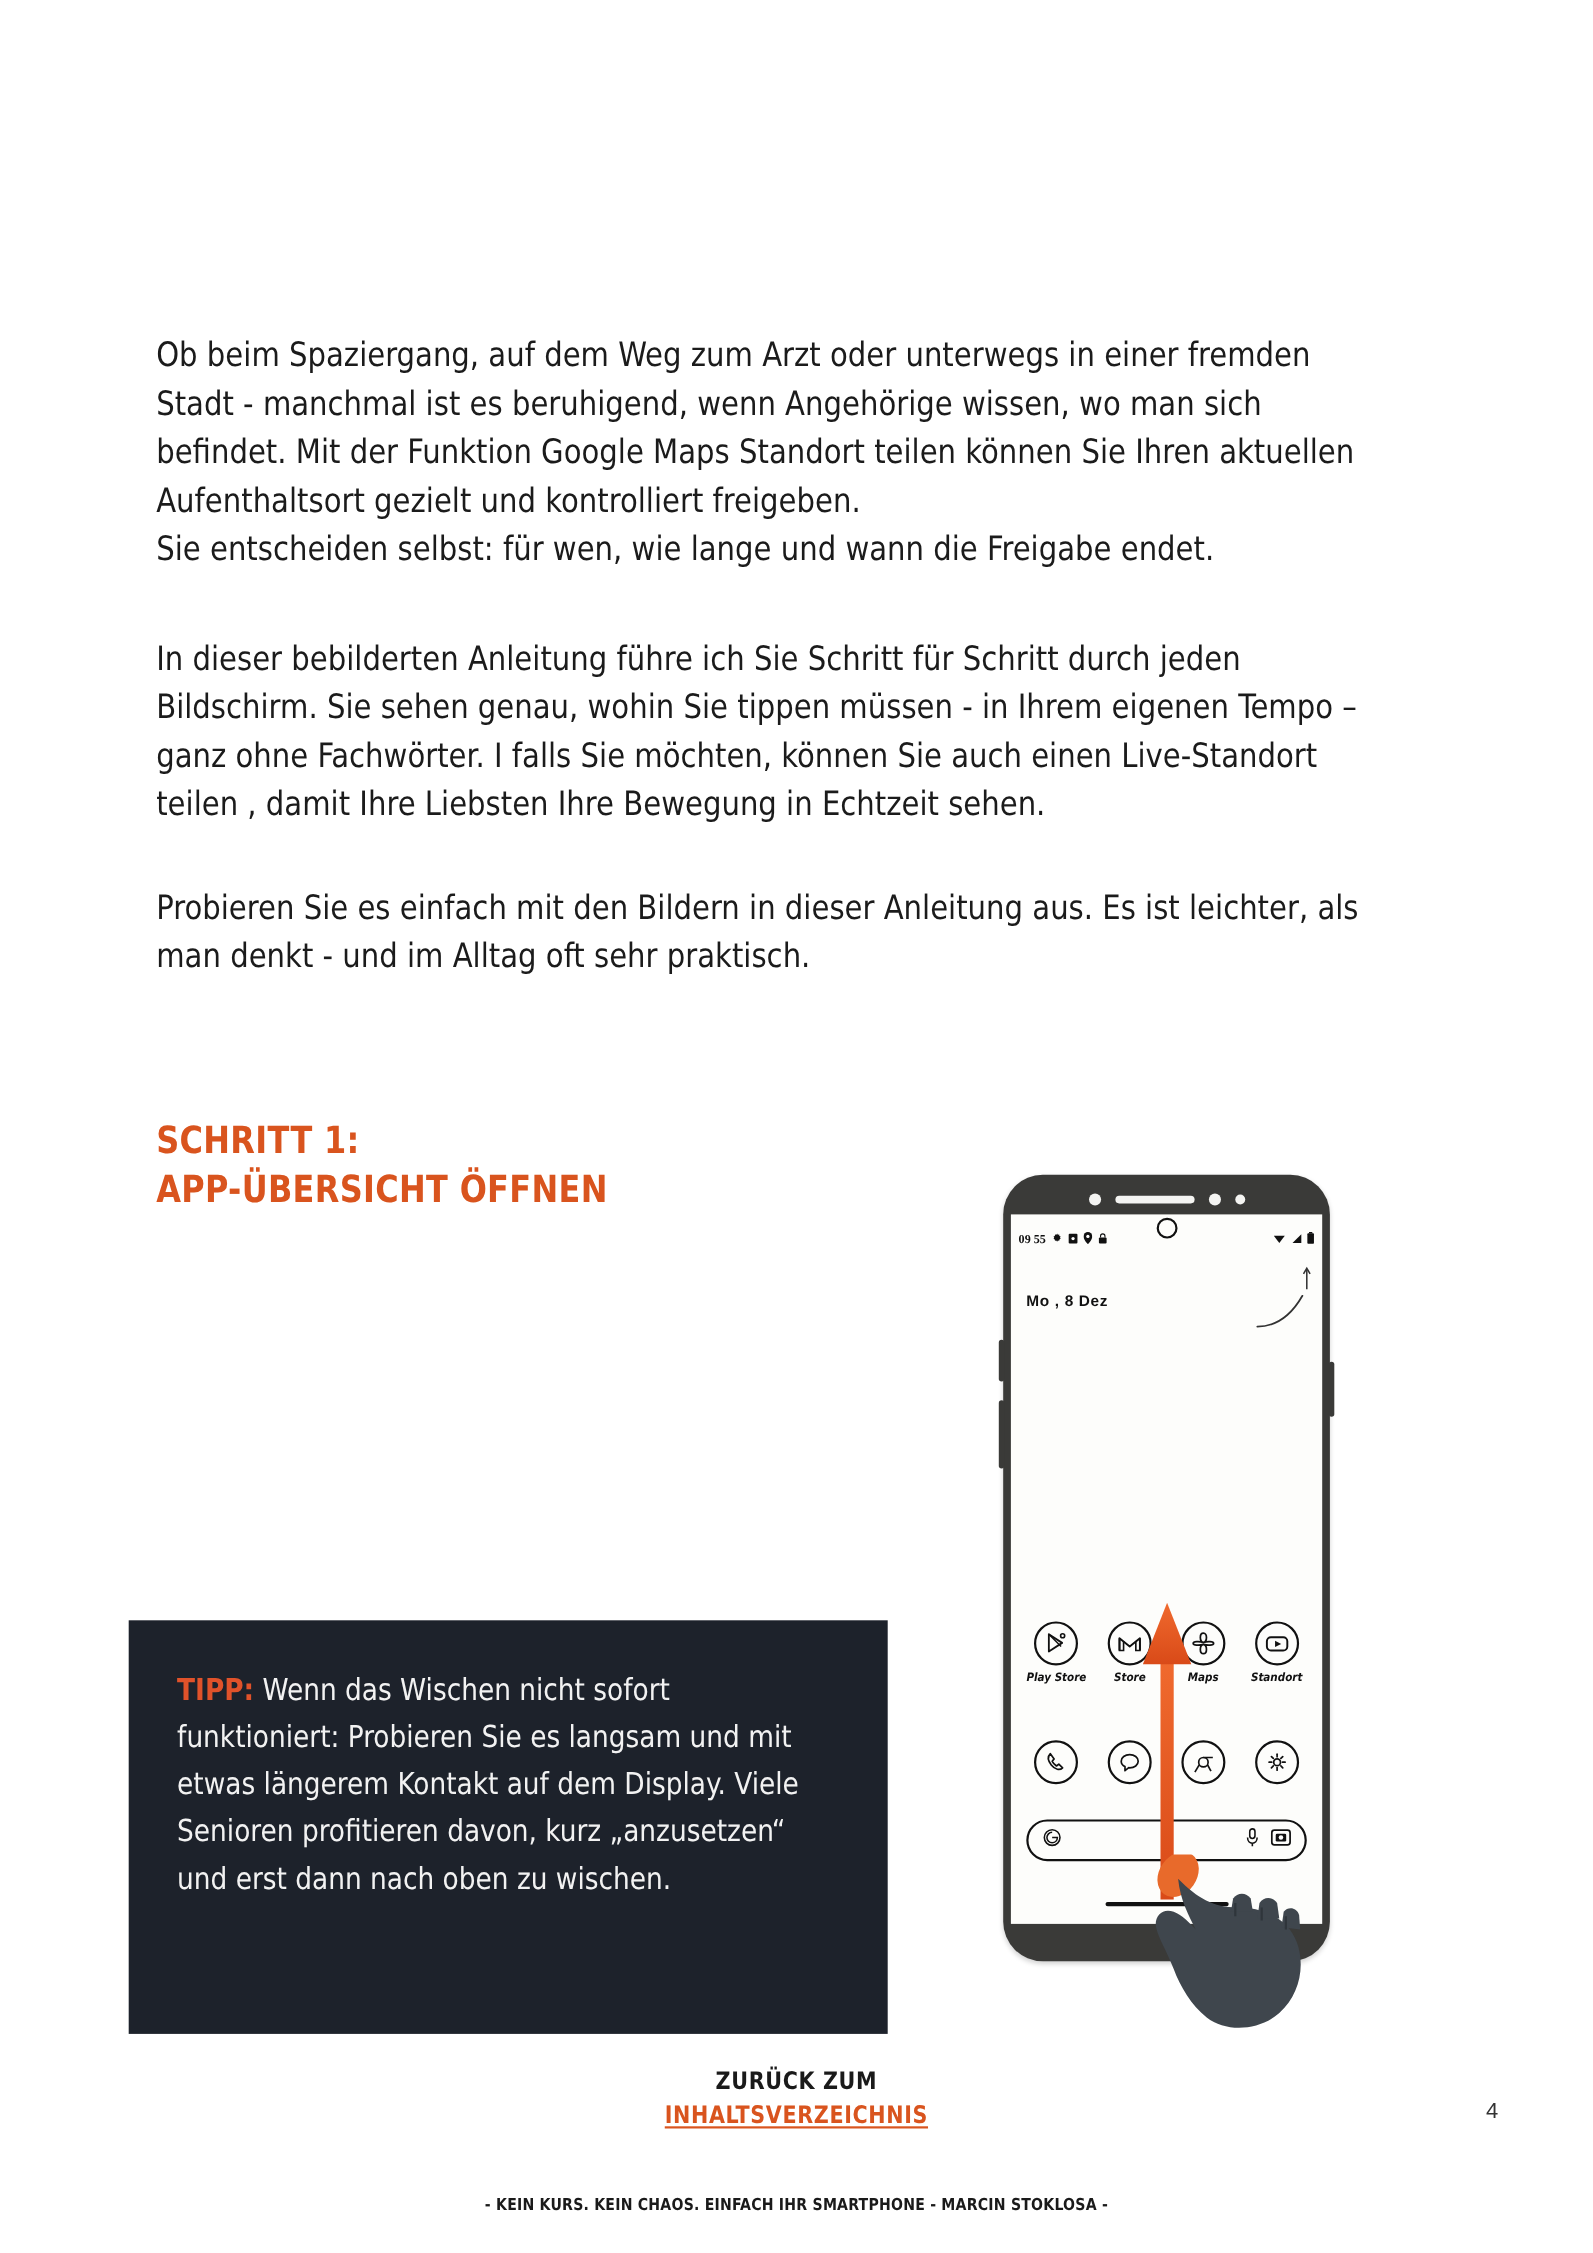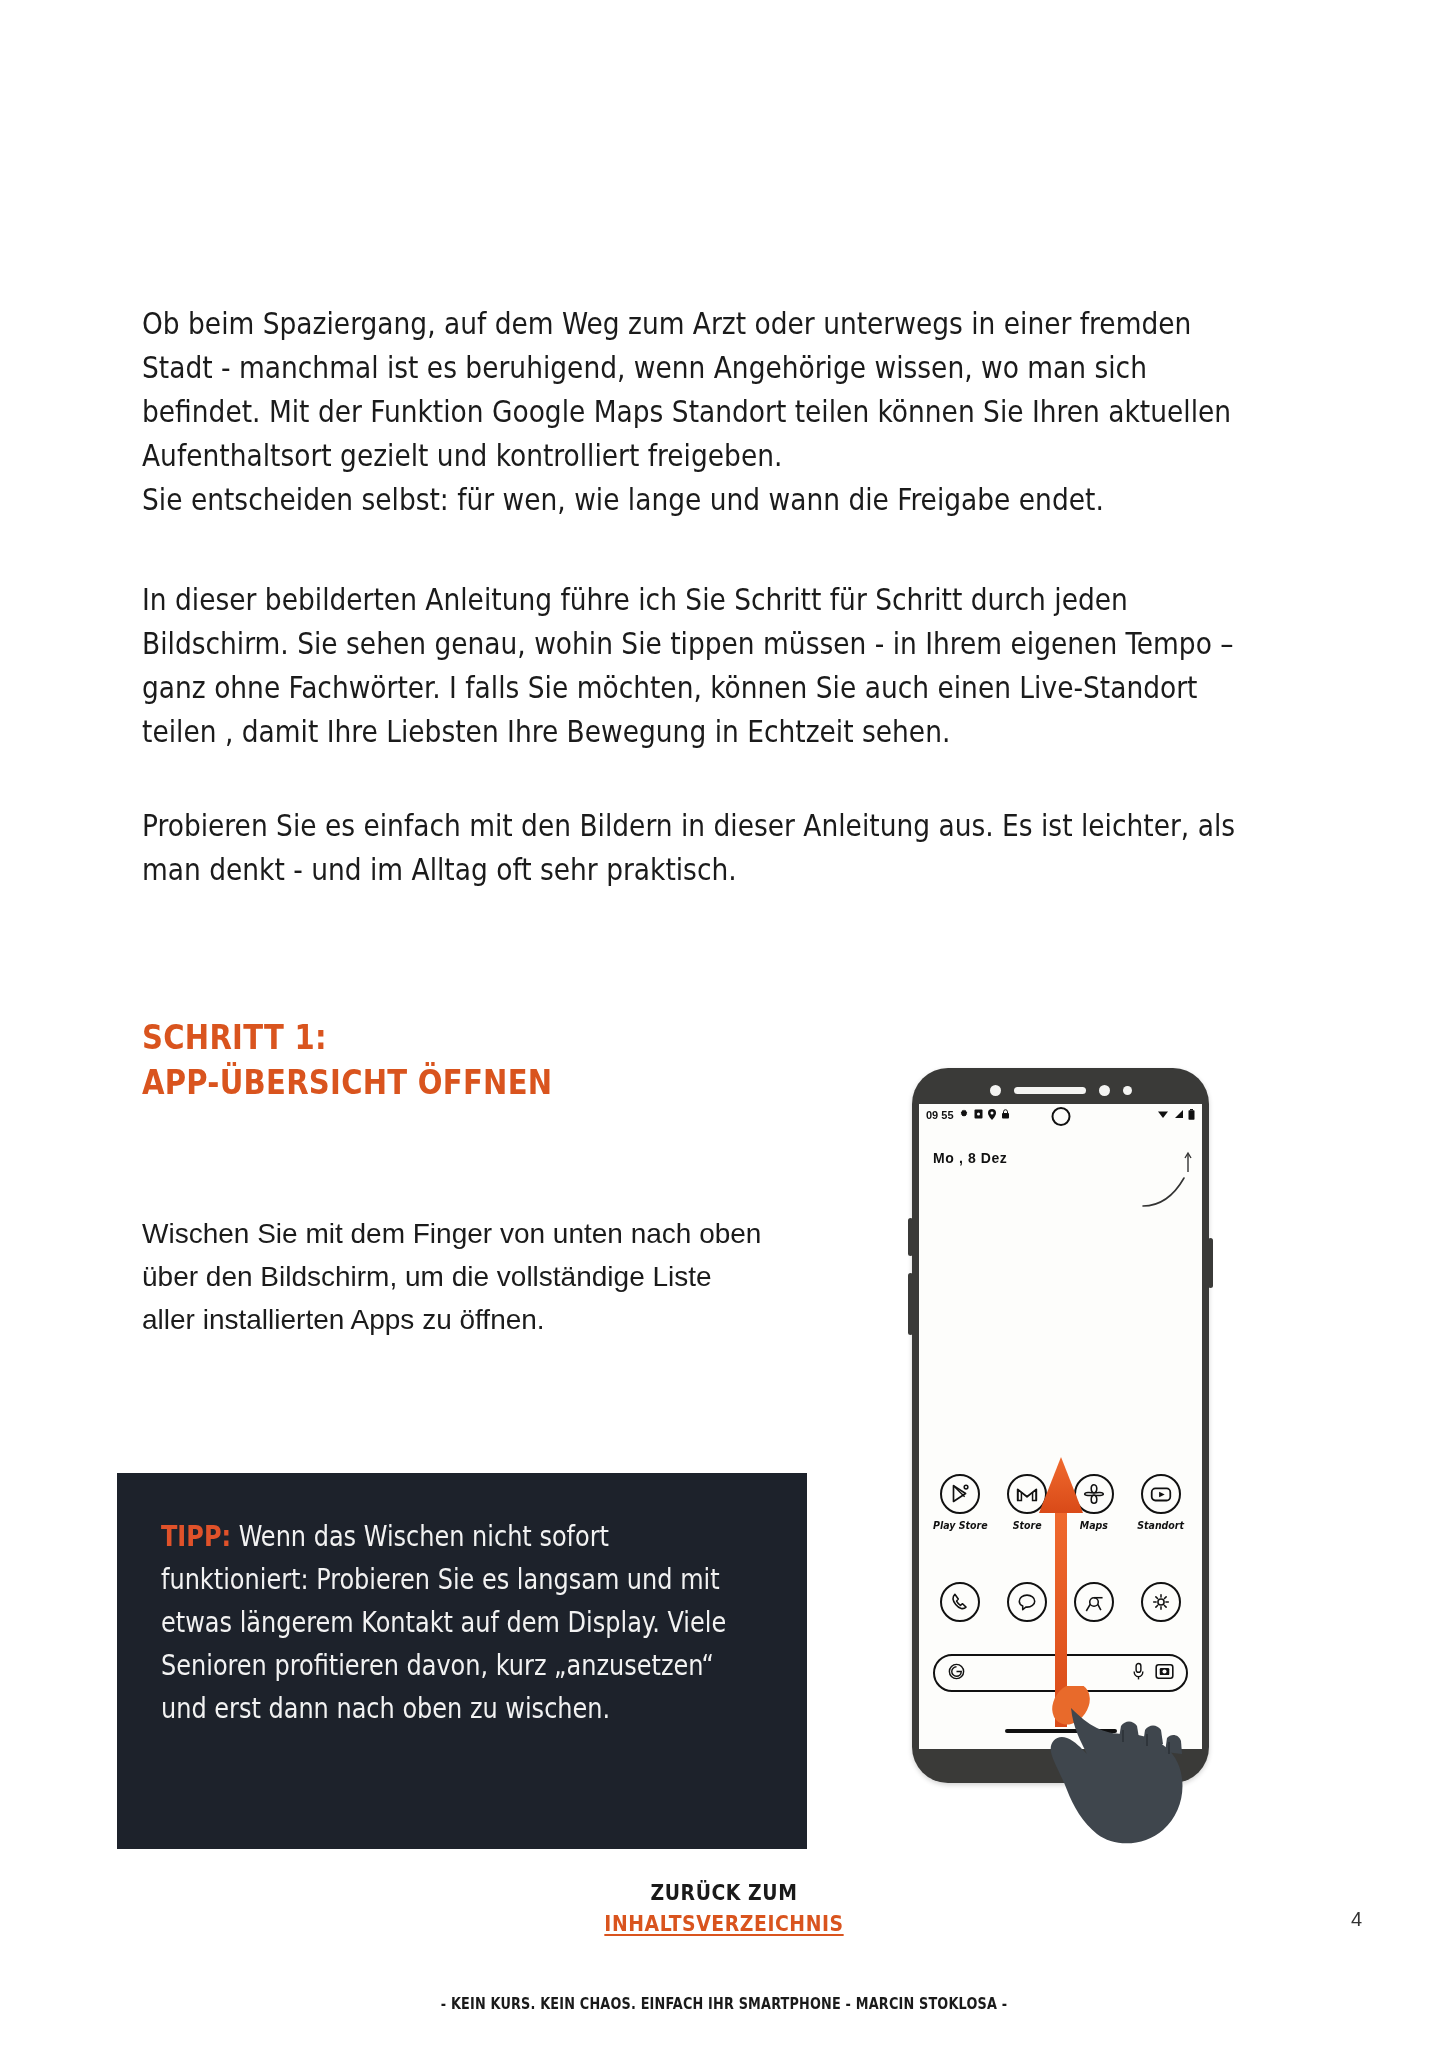--- a/index.html
+++ b/index.html
@@ -190,22 +190,22 @@
     right: 7px;
     bottom: 34px;
     background: #fdfdfb;
     overflow: hidden;
   }
   .statusbar {
     position: relative;
     height: 22px;
     display: flex;
     align-items: center;
-    padding: 0 7px;
-    font-family: Liberation Sans, sans-serif;
+    padding: 12px 7px;
+    font-family: Liberation Serif, serif;
     font-size: 11px;
     font-weight: 700;
     color: #111;
   }
   .status-left { display: flex; align-items: center; gap: 5px; }
   .status-right {
     position: absolute; right: 7px; top: 0; bottom: 0;
     display: flex; align-items: center; gap: 4px;
   }
   .punch-hole {
@@ -367,21 +367,20 @@
 
   <div class="body-copy" id="para-3">
     <p>Probieren Sie es einfach mit den Bildern in dieser Anleitung aus. Es ist leichter, als man denkt - und im Alltag oft sehr praktisch.</p>
   </div>
 
   <div class="step-heading">
     <div>SCHRITT 1:</div>
     <div>APP-ÜBERSICHT ÖFFNEN</div>
   </div>
 
-  <div class="instruction">Wischen Sie mit dem Finger von unten nach oben über den Bildschirm, um die vollständige Liste aller installierten Apps zu öffnen.</div>
 
   <div class="tip-box">
     <div class="tip-text"><span class="tip-label">TIPP:</span><span> Wenn das Wischen nicht sofort funktioniert: Probieren Sie es langsam und mit etwas längerem Kontakt auf dem Display. Viele Senioren profitieren davon, kurz „anzusetzen“ und erst dann nach oben zu wischen.</span></div>
   </div>
 
   <div class="phone">
     <div class="phone-body"></div>
     <div class="phone-btn-power"></div>
     <div class="phone-btn-vol"></div>
     <div class="phone-btn-r"></div>

